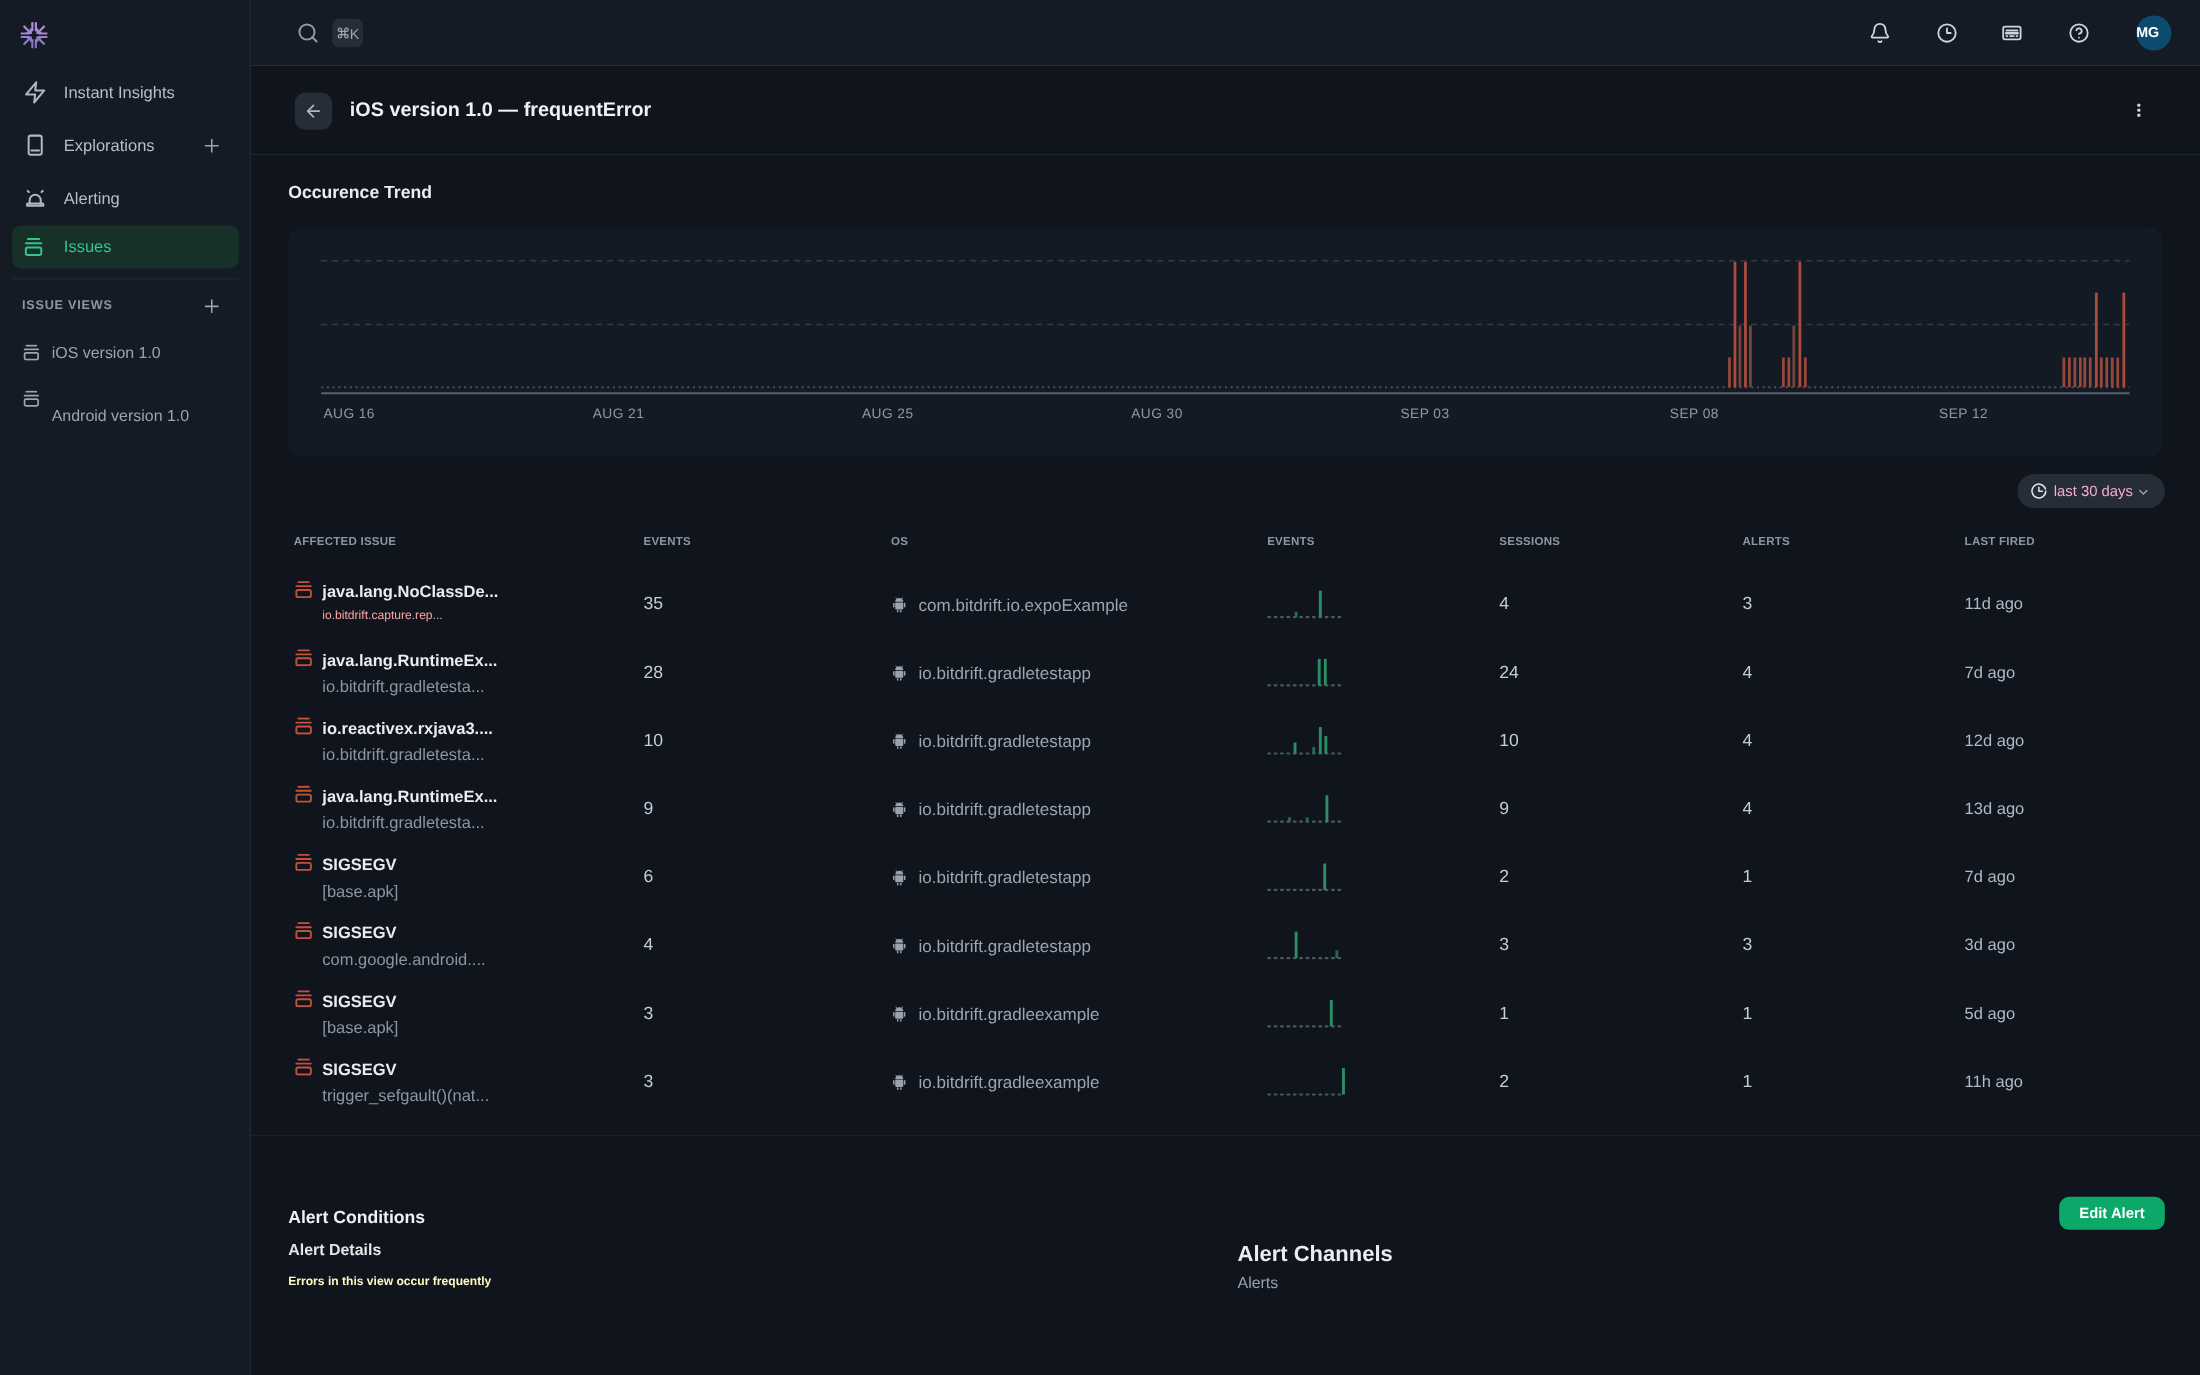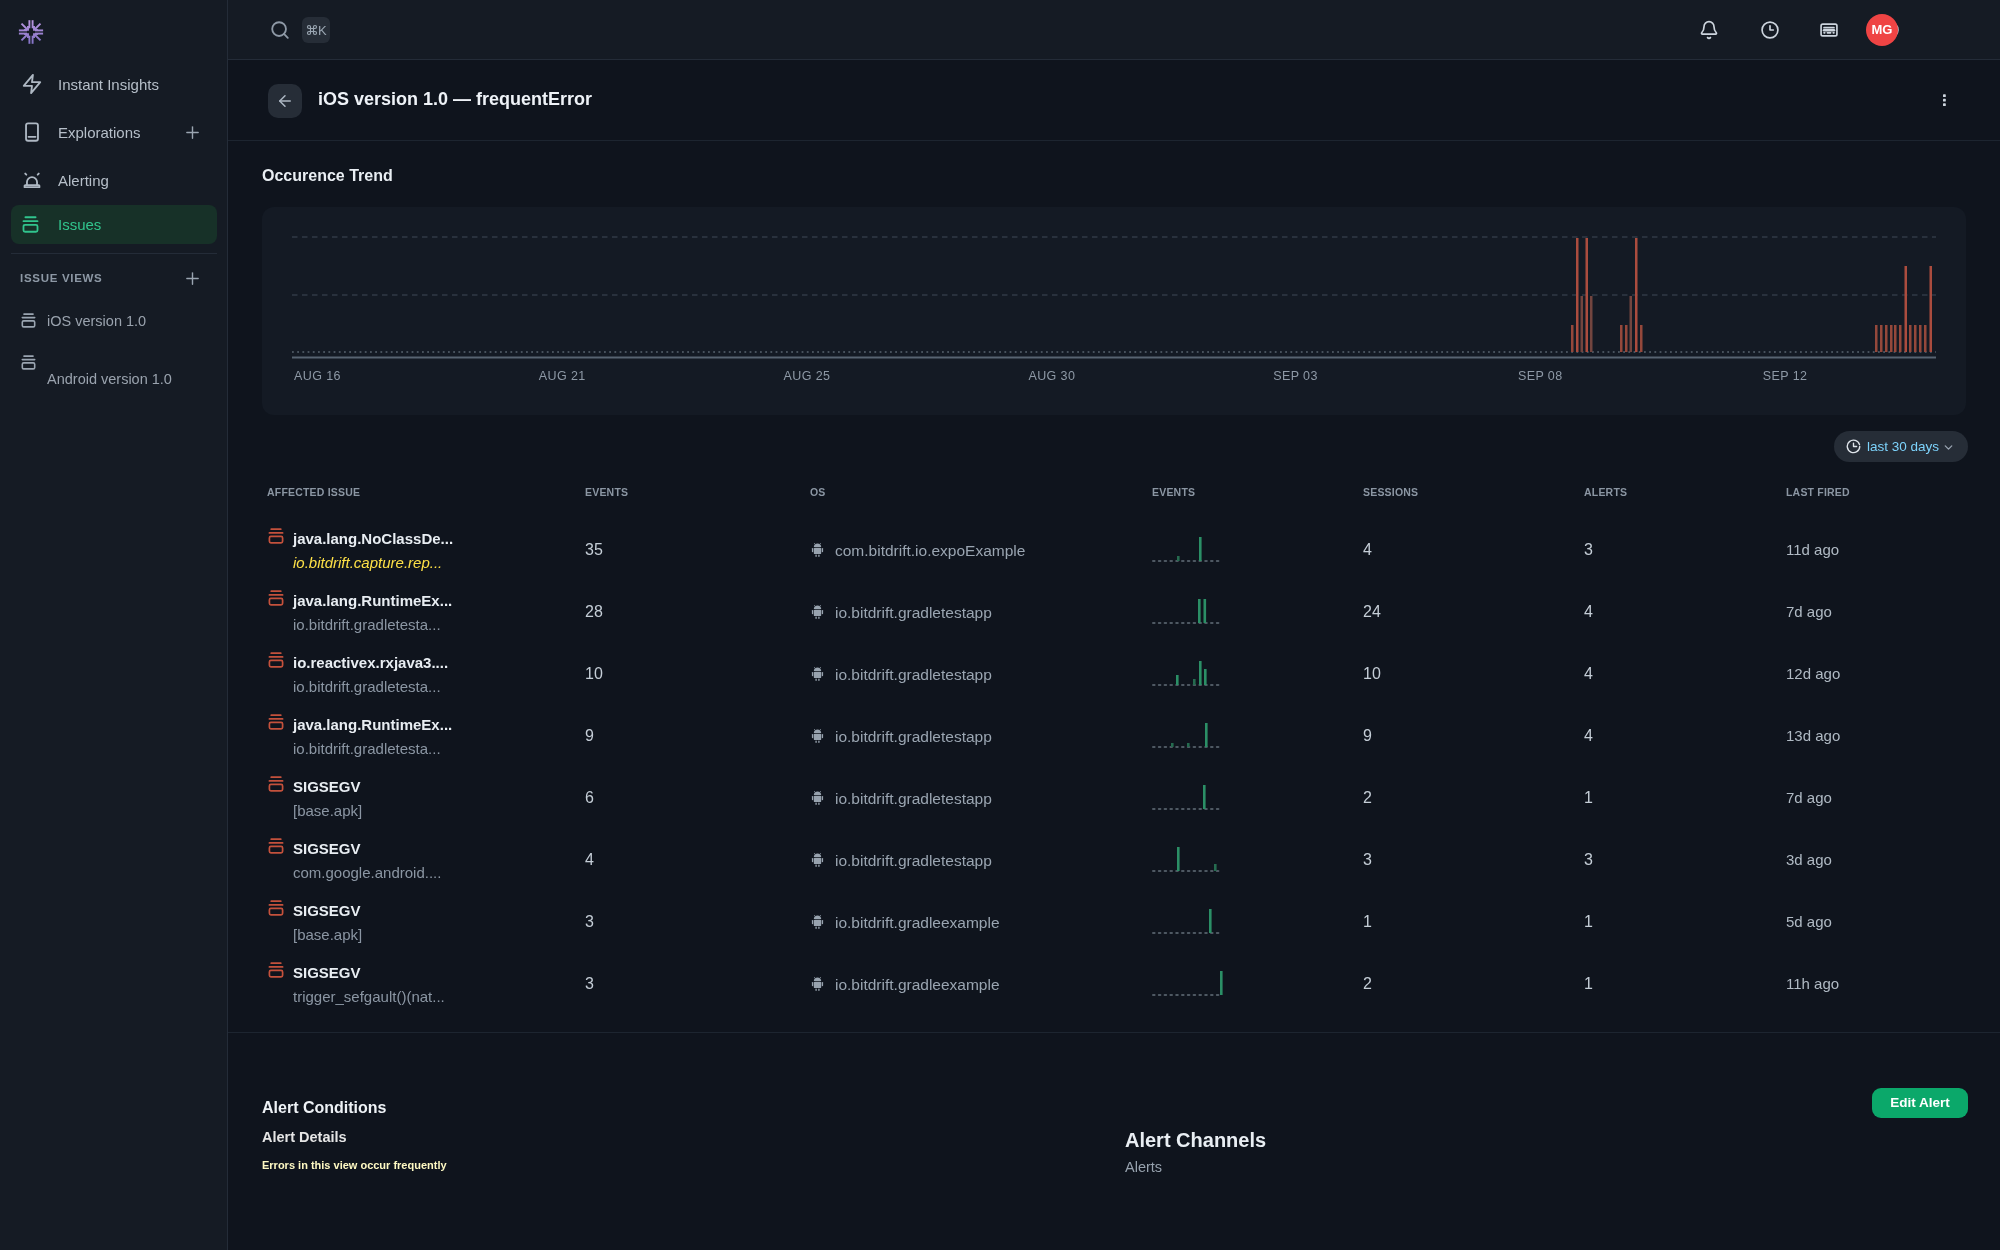--- a/index.html
+++ b/index.html
@@ -38,21 +38,21 @@
       <line x1="6" y1="12.2" x2="18" y2="12.2" stroke-width="3"></line>
       <line x1="6" y1="15.4" x2="7" y2="15.4"></line>
       <line x1="10" y1="15.4" x2="14" y2="15.4"></line>
       <line x1="17" y1="15.4" x2="18" y2="15.4"></line>
     </svg>
   <svg class="abs" style="left:1880px; top:20px;" width="20" height="20" viewBox="0 0 24 24" fill="none" stroke="#cdd5de" stroke-width="2" stroke-linecap="round" stroke-linejoin="round">
       <circle cx="12" cy="12" r="9.5"></circle>
       <path d="M9.09 9a3 3 0 0 1 5.83 1c0 2-3 3-3 3"></path>
       <line x1="12" y1="17" x2="12.01" y2="17"></line>
     </svg>
-  <div class="abs" style="left:1866px; top:14px; width:32px; height:32px; border-radius:50%; background:#ef4444; color:#fff; font-size:13px; font-weight:bold; text-align:center; line-height:32px;">MG</div>
+  <div class="abs" style="left:1942px; top:14px; width:32px; height:32px; border-radius:50%; background:#0c4a6e; color:#fff; font-size:13px; font-weight:bold; line-height:32px;">MG</div>
 
   <div class="abs" style="left:0; top:0; width:228px; height:1250px; background:#151b24; border-right:1px solid #242c38;"></div>
 
   <svg class="abs" style="left:17px; top:18px;" width="28" height="28" viewBox="0 0 28 28" fill="none">
     <defs>
         <linearGradient id="pg" gradientUnits="userSpaceOnUse" x1="14" y1="0" x2="14" y2="28">
           <stop offset="0" stop-color="#c09ae2"></stop>
           <stop offset="1" stop-color="#7d6fc4"></stop>
         </linearGradient>
       </defs>
@@ -186,42 +186,42 @@
       <text x="1256" y="173">SEP 08</text>
       <text x="1500.8" y="173">SEP 12</text>
     </g>
   </svg>
 
   <div class="abs" style="left:1834px; top:431px; width:134px; height:31px; background:#262d37; border-radius:16px;"></div>
   <svg class="abs" style="left:1846px; top:439px;" width="15" height="15" viewBox="0 0 24 24" fill="none" stroke="#dfe5eb" stroke-width="2.2" stroke-linecap="round" stroke-linejoin="round">
       <path d="M21.6 9a10 10 0 1 0 .4 3"></path>
       <polyline points="12 6.5 12 12 17 12"></polyline>
     </svg>
-  <div class="abs" style="left:1867px; top:439px; font-size:13.5px; font-weight:500; color:#7dd3fc;">last 30 days</div>
+  <div class="abs" style="left:1867px; top:439px; font-size:13.5px; font-weight:500; color:#f9a8d4;">last 30 days</div>
   <svg class="abs" style="left:1942px; top:441px;" width="13" height="13" viewBox="0 0 24 24" fill="none" stroke="#9aa5b2" stroke-width="2.4" stroke-linecap="round" stroke-linejoin="round">
       <polyline points="6 9 12 15 18 9"></polyline>
     </svg>
 
   <div id="thead">
       <div class="abs" style="left:267px; top:486px; font-size:10.5px; font-weight:bold; letter-spacing:0.2px; color:#8b96a3;">AFFECTED ISSUE</div>
       <div class="abs" style="left:585px; top:486px; font-size:10.5px; font-weight:bold; letter-spacing:0.2px; color:#8b96a3;">EVENTS</div>
       <div class="abs" style="left:810px; top:486px; font-size:10.5px; font-weight:bold; letter-spacing:0.2px; color:#8b96a3;">OS</div>
       <div class="abs" style="left:1152px; top:486px; font-size:10.5px; font-weight:bold; letter-spacing:0.2px; color:#8b96a3;">EVENTS</div>
       <div class="abs" style="left:1363px; top:486px; font-size:10.5px; font-weight:bold; letter-spacing:0.2px; color:#8b96a3;">SESSIONS</div>
       <div class="abs" style="left:1584px; top:486px; font-size:10.5px; font-weight:bold; letter-spacing:0.2px; color:#8b96a3;">ALERTS</div>
       <div class="abs" style="left:1786px; top:486px; font-size:10.5px; font-weight:bold; letter-spacing:0.2px; color:#8b96a3;">LAST FIRED</div>
     </div>
   <div id="rows">
       <svg class="abs" style="left:268px; top:528px;" width="16" height="16" viewBox="0 0 16 16" fill="none" stroke="#c4513c" stroke-width="1.7" stroke-linecap="round">
         <path d="M3.2 1.2h9.6"></path>
         <path d="M1.4 4.9h13.2"></path>
         <rect x="1.4" y="8.4" width="13.2" height="6.4" rx="1.5"></rect>
       </svg>
       <div class="abs" style="left:293px; top:530px; font-size:15px; font-weight:bold; color:#e8edf2;">java.lang.NoClassDe...</div>
-      <div class="abs" style="left:293px; top:554px; font-size:15px; color:#fde047;font-style:italic;">io.bitdrift.capture.rep...</div>
+      <div class="abs" style="left:293px; top:554px; font-size:11px; color:#fca5a5;">io.bitdrift.capture.rep...</div>
       <div class="abs" style="left:585px; top:541px; font-size:16px; color:#c5ced7;">35</div>
       <svg class="abs" style="left:810px; top:542px;" width="15" height="16" viewBox="0 0 24 26" fill="#98a3af">
         <path d="M12 2.6c-3.3 0-6 2.3-6 5.6h12c0-3.3-2.7-5.6-6-5.6z"></path>
         <path d="M8.1 3.9L6.9 1.8" stroke="#98a3af" stroke-width="1.3"></path>
         <path d="M15.9 3.9l1.2-2.1" stroke="#98a3af" stroke-width="1.3"></path>
         <rect x="6" y="9.2" width="12" height="10.5" rx="1.6"></rect>
         <rect x="2.9" y="9.6" width="2.2" height="7" rx="1.1"></rect>
         <rect x="18.9" y="9.6" width="2.2" height="7" rx="1.1"></rect>
         <rect x="8.6" y="20.2" width="2.2" height="4" rx="1.1"></rect>
         <rect x="13.2" y="20.2" width="2.2" height="4" rx="1.1"></rect>

